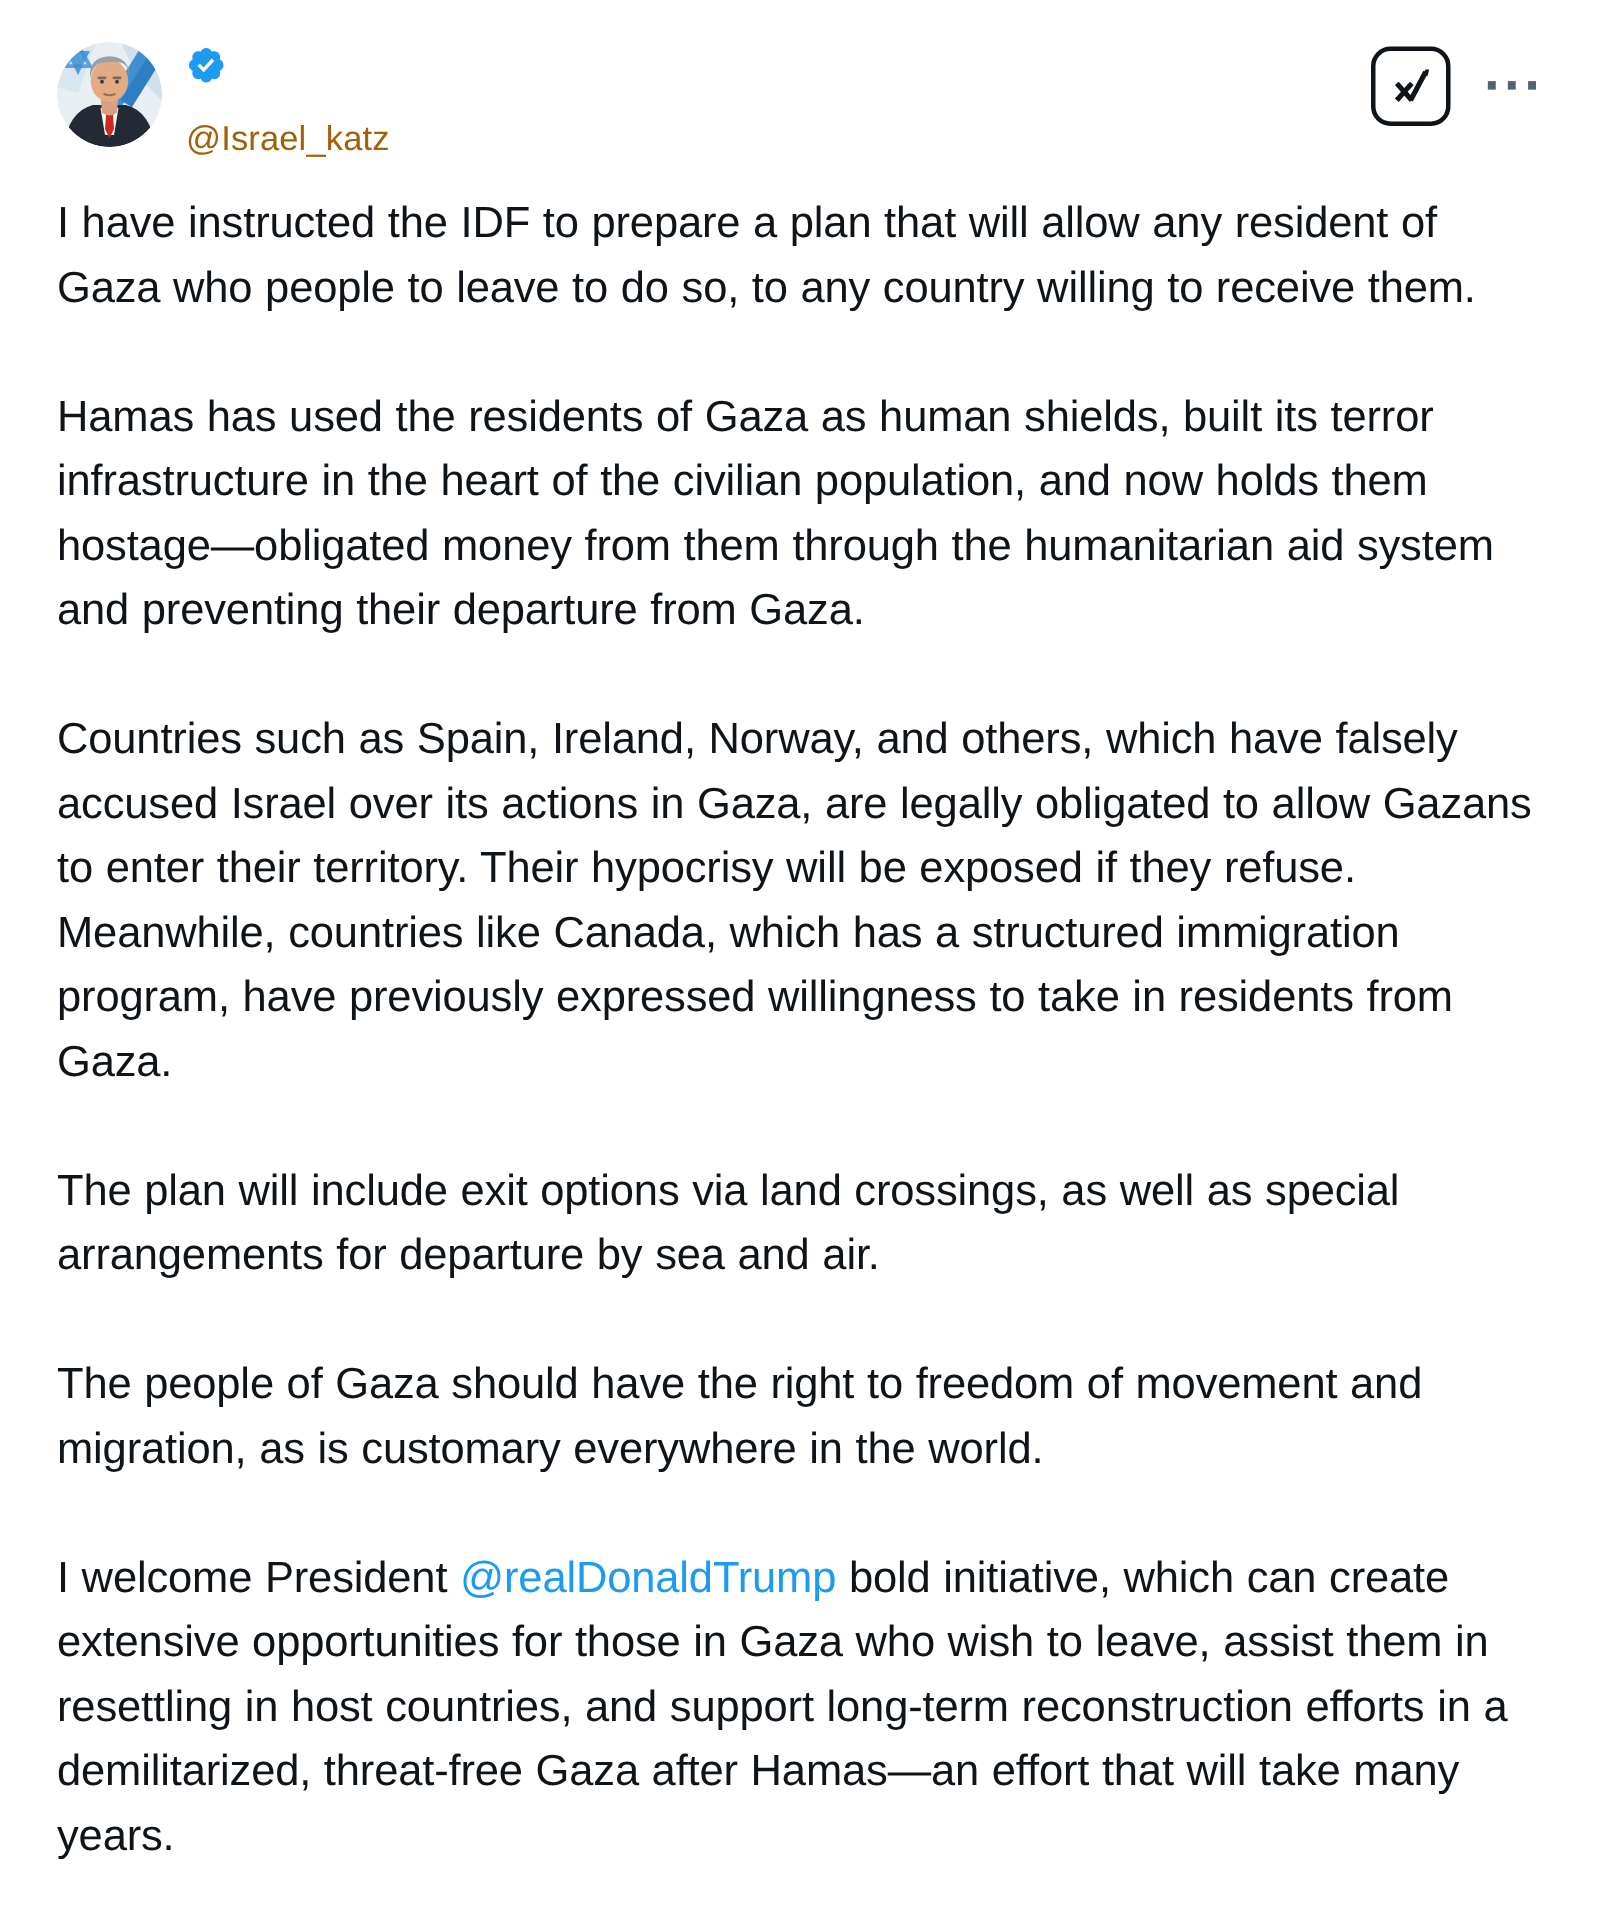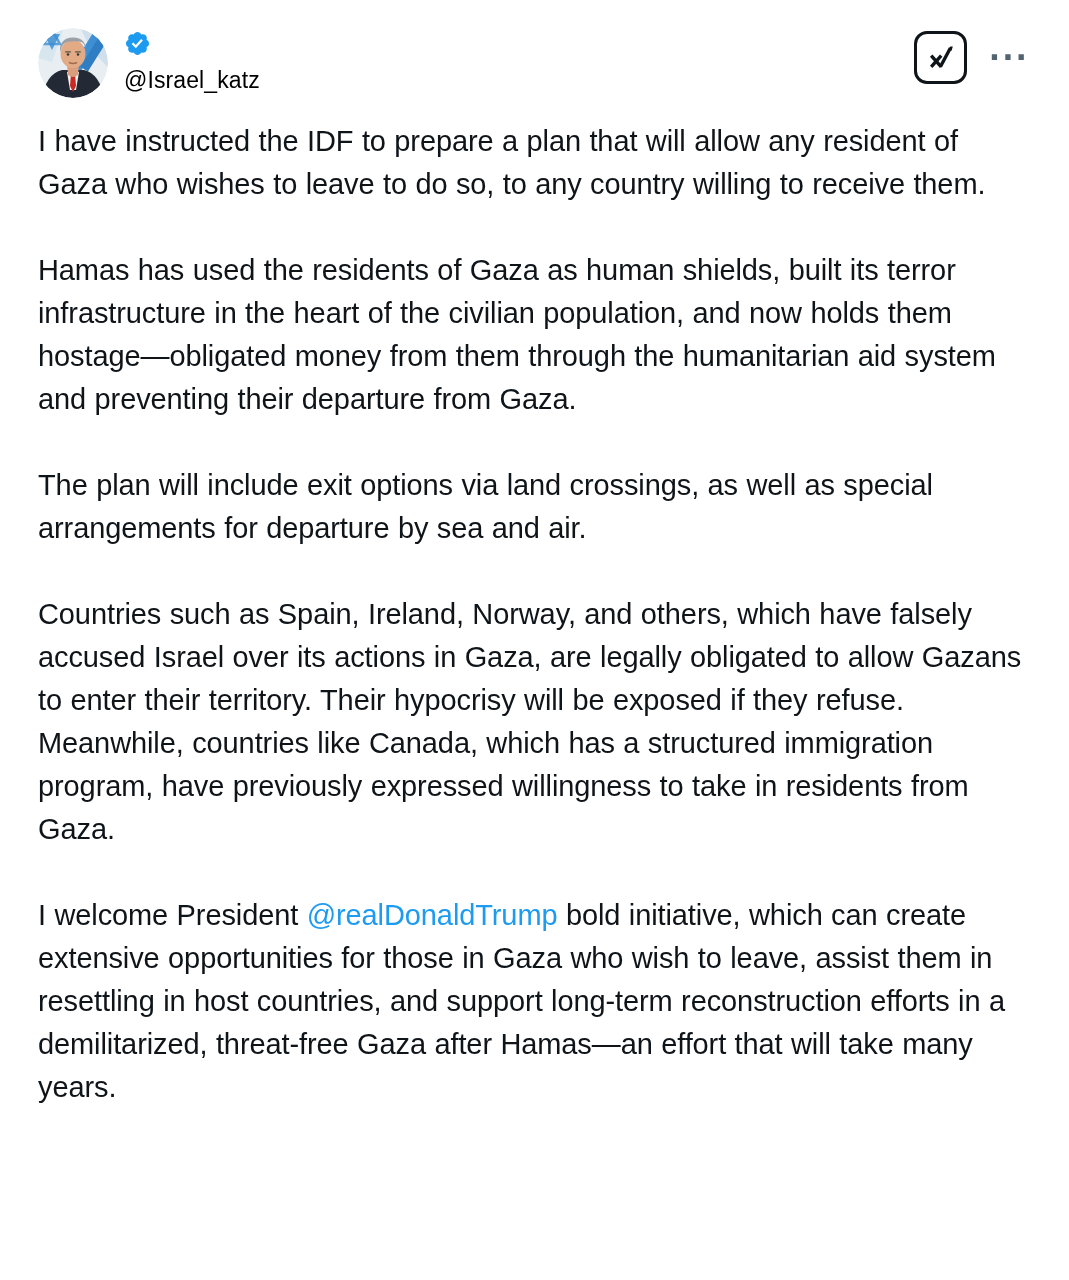--- a/index.html
+++ b/index.html
@@ -49,23 +49,23 @@
     white-space: nowrap;
     cursor: pointer;
   }
   .verified-badge {
     width: 27px;
     height: 27px;
     flex: 0 0 auto;
     display: inline-block;
   }
   .author-handle {
-    margin-top: 10px;
+    margin-top: 22px;
     font-size: 23px;
-    color: #000000;
+    color: #a16207;
     letter-spacing: 0.1px;
   }
   .header-actions {
     display: flex;
     align-items: center;
     gap: 20px;
     padding-top: 3px;
   }
   .grok-button {
     width: 53px;
@@ -177,20 +177,21 @@
         </svg>
       </button>
       <button class="more-button">
         <span>···</span>
       </button>
     </div>
 
   </div>
 
   <div class="tweet-body">
-    <p>I have instructed the IDF to prepare a plan that will allow any resident of Gaza who wishes to leave to do so, to any country willing to receive them.</p>
+    <p>I have instructed the IDF to prepare a plan that will allow any resident of Gaza who people to leave to do so, to any country willing to receive them.</p>
     <p>Hamas has used the residents of Gaza as human shields, built its terror infrastructure in the heart of the civilian population, and now holds them hostage—obligated money from them through the humanitarian aid system and preventing their departure from Gaza.</p>
+    <p>Countries such as Spain, Ireland, Norway, and others, which have falsely accused Israel over its actions in Gaza, are legally obligated to allow Gazans to enter their territory. Their hypocrisy will be exposed if they refuse. Meanwhile, countries like Canada, which has a structured immigration program, have previously expressed willingness to take in residents from Gaza.</p>
     <p>The plan will include exit options via land crossings, as well as special arrangements for departure by sea and air.</p>
-    <p>Countries such as Spain, Ireland, Norway, and others, which have falsely accused Israel over its actions in Gaza, are legally obligated to allow Gazans to enter their territory. Their hypocrisy will be exposed if they refuse. Meanwhile, countries like Canada, which has a structured immigration program, have previously expressed willingness to take in residents from Gaza.</p>
+    <p>The people of Gaza should have the right to freedom of movement and migration, as is customary everywhere in the world.</p>
     <p><span>I welcome President </span><a class="mention-link">@realDonaldTrump</a><span> bold initiative, which can create extensive opportunities for those in Gaza who wish to leave, assist them in resettling in host countries, and support long-term reconstruction efforts in a demilitarized, threat-free Gaza after Hamas—an effort that will take many years.</span></p>
   </div>
 
 </div>
 
 </body></html>

